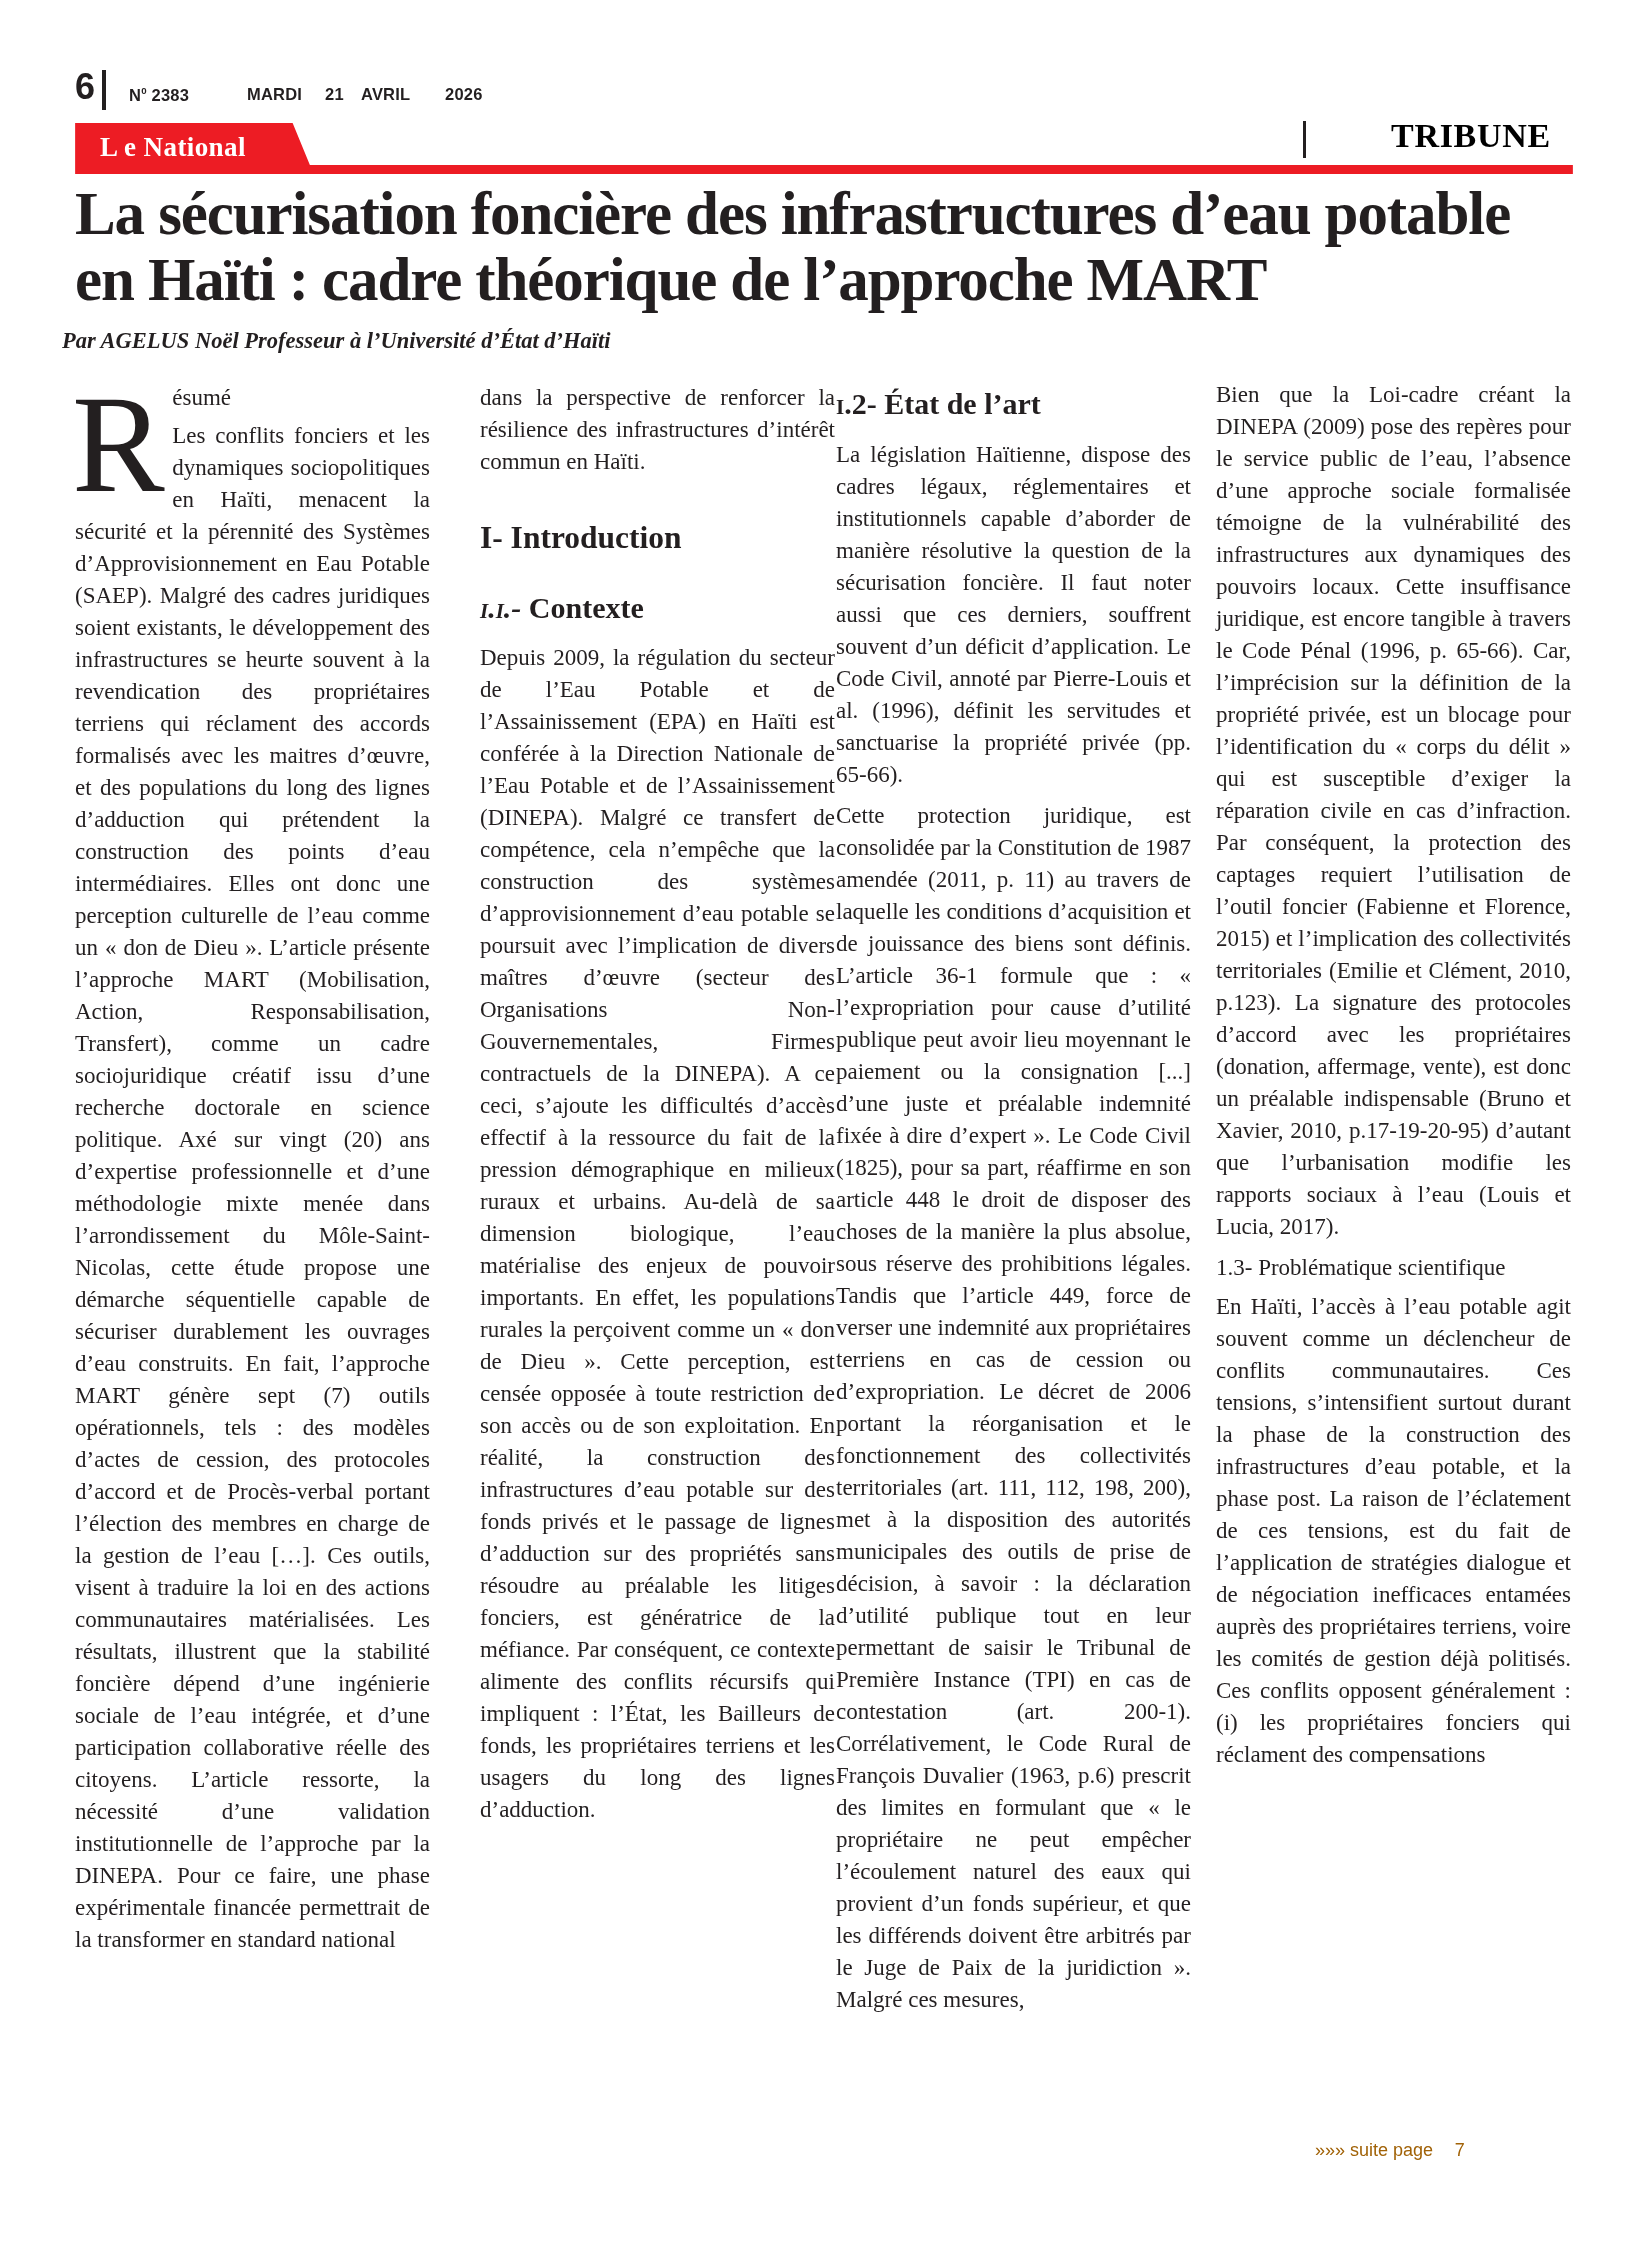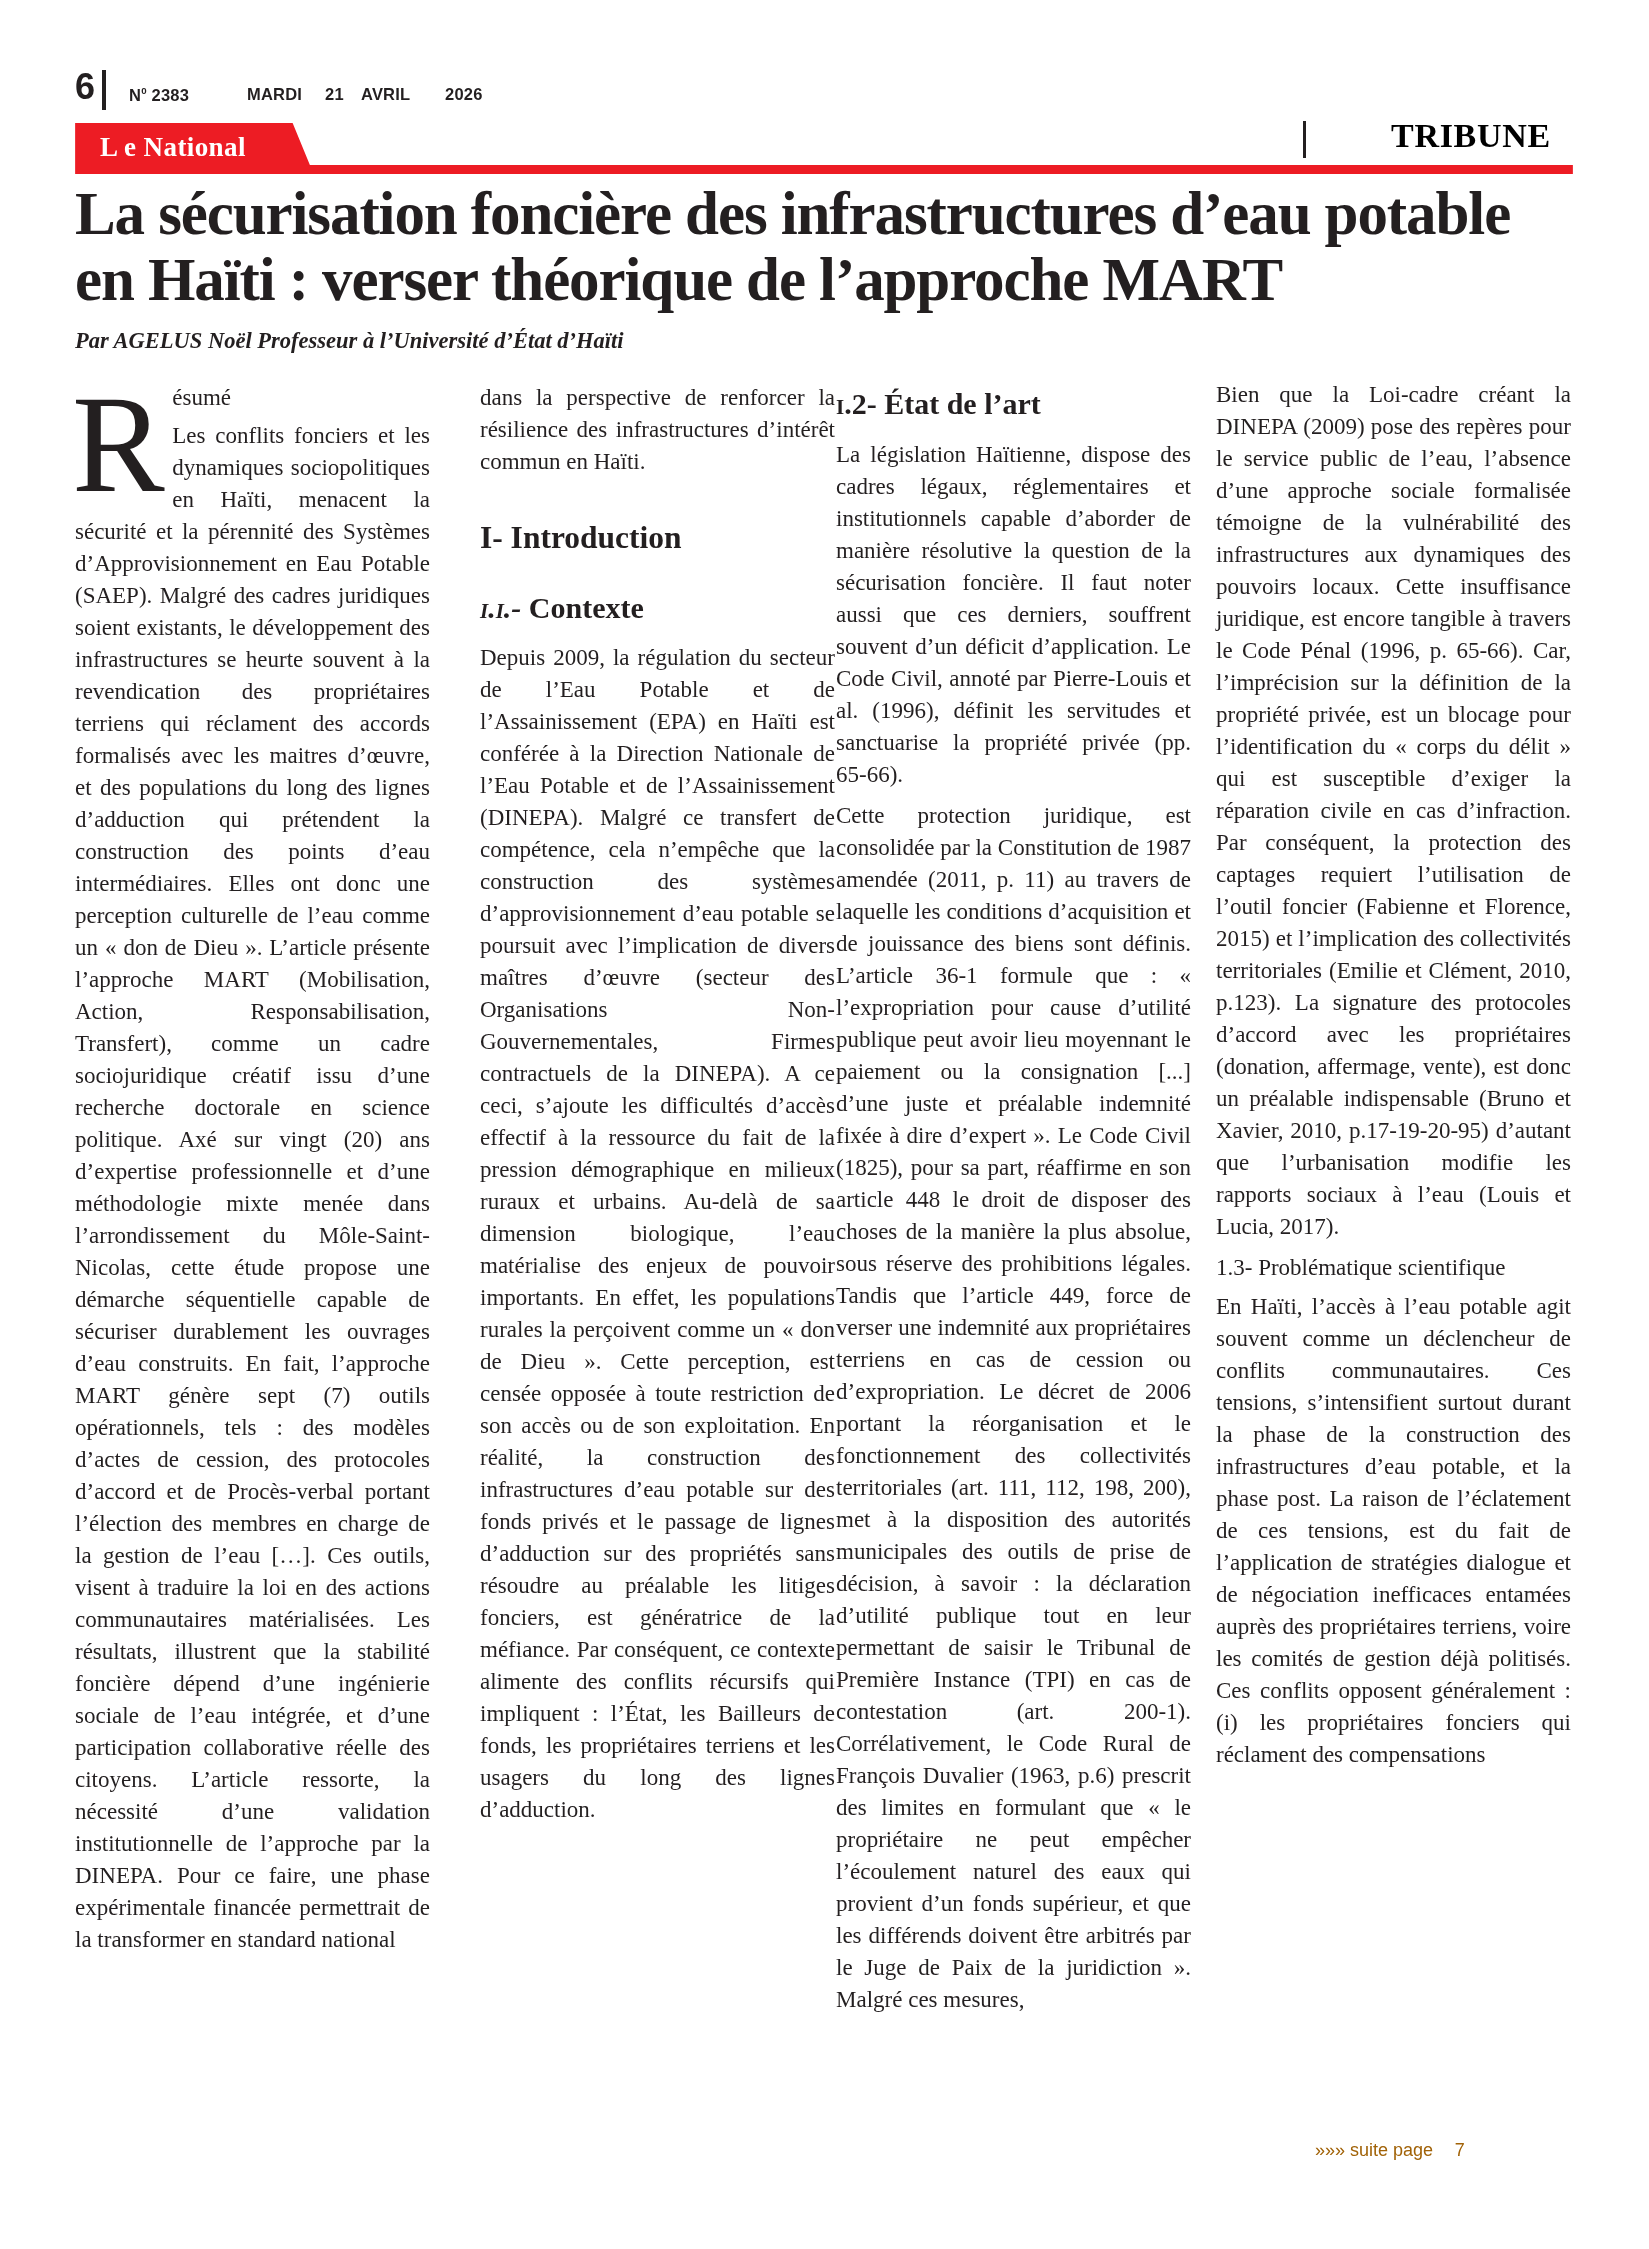--- a/index.html
+++ b/index.html
@@ -12,21 +12,21 @@
   .issue sup { font-size: 9.7px; }
 
   .redband { position: absolute; left: 75px; top: 123px; width: 1498px; height: 51px; }
   .redband svg { display: block; }
   .brand { position: absolute; left: 100px; top: 132px; font: bold 27px "Liberation Serif", serif; color: #ffffff; letter-spacing: 0.4px; }
   .sectionbar { position: absolute; left: 1303px; top: 121px; width: 3px; height: 37px; background: #231f20; }
   .section { position: absolute; left: 1391px; top: 117px; font: bold 34px "Liberation Serif", serif; letter-spacing: 0.7px; color: #000000; }
 
   
   .headline { position: absolute; left: 75px; top: 181px; width: 1500px; font: bold 61px "Liberation Serif", serif; line-height: 66px; letter-spacing: -1.1px; margin: 0; }
-  .byline { position: absolute; left: 75px; top: 328px; font: italic bold 22.5px "Liberation Serif", serif; }
+  .byline { position: absolute; left: 62px; top: 328px; font: italic bold 22.5px "Liberation Serif", serif; }
 
   
   .col { position: absolute; top: 382px; width: 355px; font: 23px "Liberation Serif", serif; line-height: 32px; text-align: justify; }
   .col p { margin: 0 0 9px 0; }
   .c1 { left: 75px; }
   .c2 { left: 480px; }
   .c3 { left: 836px; top: 386px; }
   .c4 { left: 1216px; top: 379px; }
 
   .dropcap { float: left; font: 139px "Liberation Serif", serif; line-height: 112px; margin: 6px 7.5px 0 -3px; height: 117px; }
@@ -55,21 +55,21 @@
 
 <div class="redband">
   <svg width="1498" height="51" viewBox="0 0 1997 68">
     <polygon points="0,0 290,0 313,56 1997,56 1997,68 0,68" fill="#ed1c24"></polygon>
   </svg>
 </div>
 <div class="brand">L e National</div>
 <div class="sectionbar"></div>
 <div class="section">TRIBUNE</div>
 
-<h1 class="headline">La sécurisation foncière des infrastructures d’eau potable en Haïti : verser théorique de l’approche MART</h1>
+<h1 class="headline">La sécurisation foncière des infrastructures d’eau potable en Haïti : cadre théorique de l’approche MART</h1>
 <div class="byline">Par AGELUS Noël Professeur à l’Université d’État d’Haïti</div>
 
 <div class="col c1">
   <span class="dropcap">R</span>
   <span class="resume-label">ésumé</span>
   <p style="margin-top:6px;">Les conflits fonciers et les dynamiques sociopolitiques en Haïti, menacent la sécurité et la pérennité des Systèmes d’Approvisionnement en Eau Potable (SAEP). Malgré des cadres juridiques soient existants, le développement des infrastructures se heurte souvent à la revendication des propriétaires terriens qui réclament des accords formalisés avec les maitres d’œuvre, et des populations du long des lignes d’adduction qui prétendent la construction des points d’eau intermédiaires. Elles ont donc une perception culturelle de l’eau comme un « don de Dieu ». L’article présente l’approche MART (Mobilisation, Action, Responsabilisation, Transfert), comme un cadre sociojuridique créatif issu d’une recherche doctorale en science politique. Axé sur vingt (20) ans d’expertise professionnelle et d’une méthodologie mixte menée dans l’arrondissement du Môle-Saint-Nicolas, cette étude propose une démarche séquentielle capable de sécuriser durablement les ouvrages d’eau construits. En fait, l’approche MART génère sept (7) outils opérationnels, tels : des modèles d’actes de cession, des protocoles d’accord et de Procès-verbal portant l’élection des membres en charge de la gestion de l’eau […]. Ces outils, visent à traduire la loi en des actions communautaires matérialisées. Les résultats, illustrent que la stabilité foncière dépend d’une ingénierie sociale de l’eau intégrée, et d’une participation collaborative réelle des citoyens. L’article ressorte, la nécessité d’une validation institutionnelle de l’approche par la DINEPA. Pour ce faire, une phase expérimentale financée permettrait de la transformer en standard national</p>
 </div>
 
 <div class="col c2">
   <p>dans la perspective de renforcer la résilience des infrastructures d’intérêt commun en Haïti.</p>

